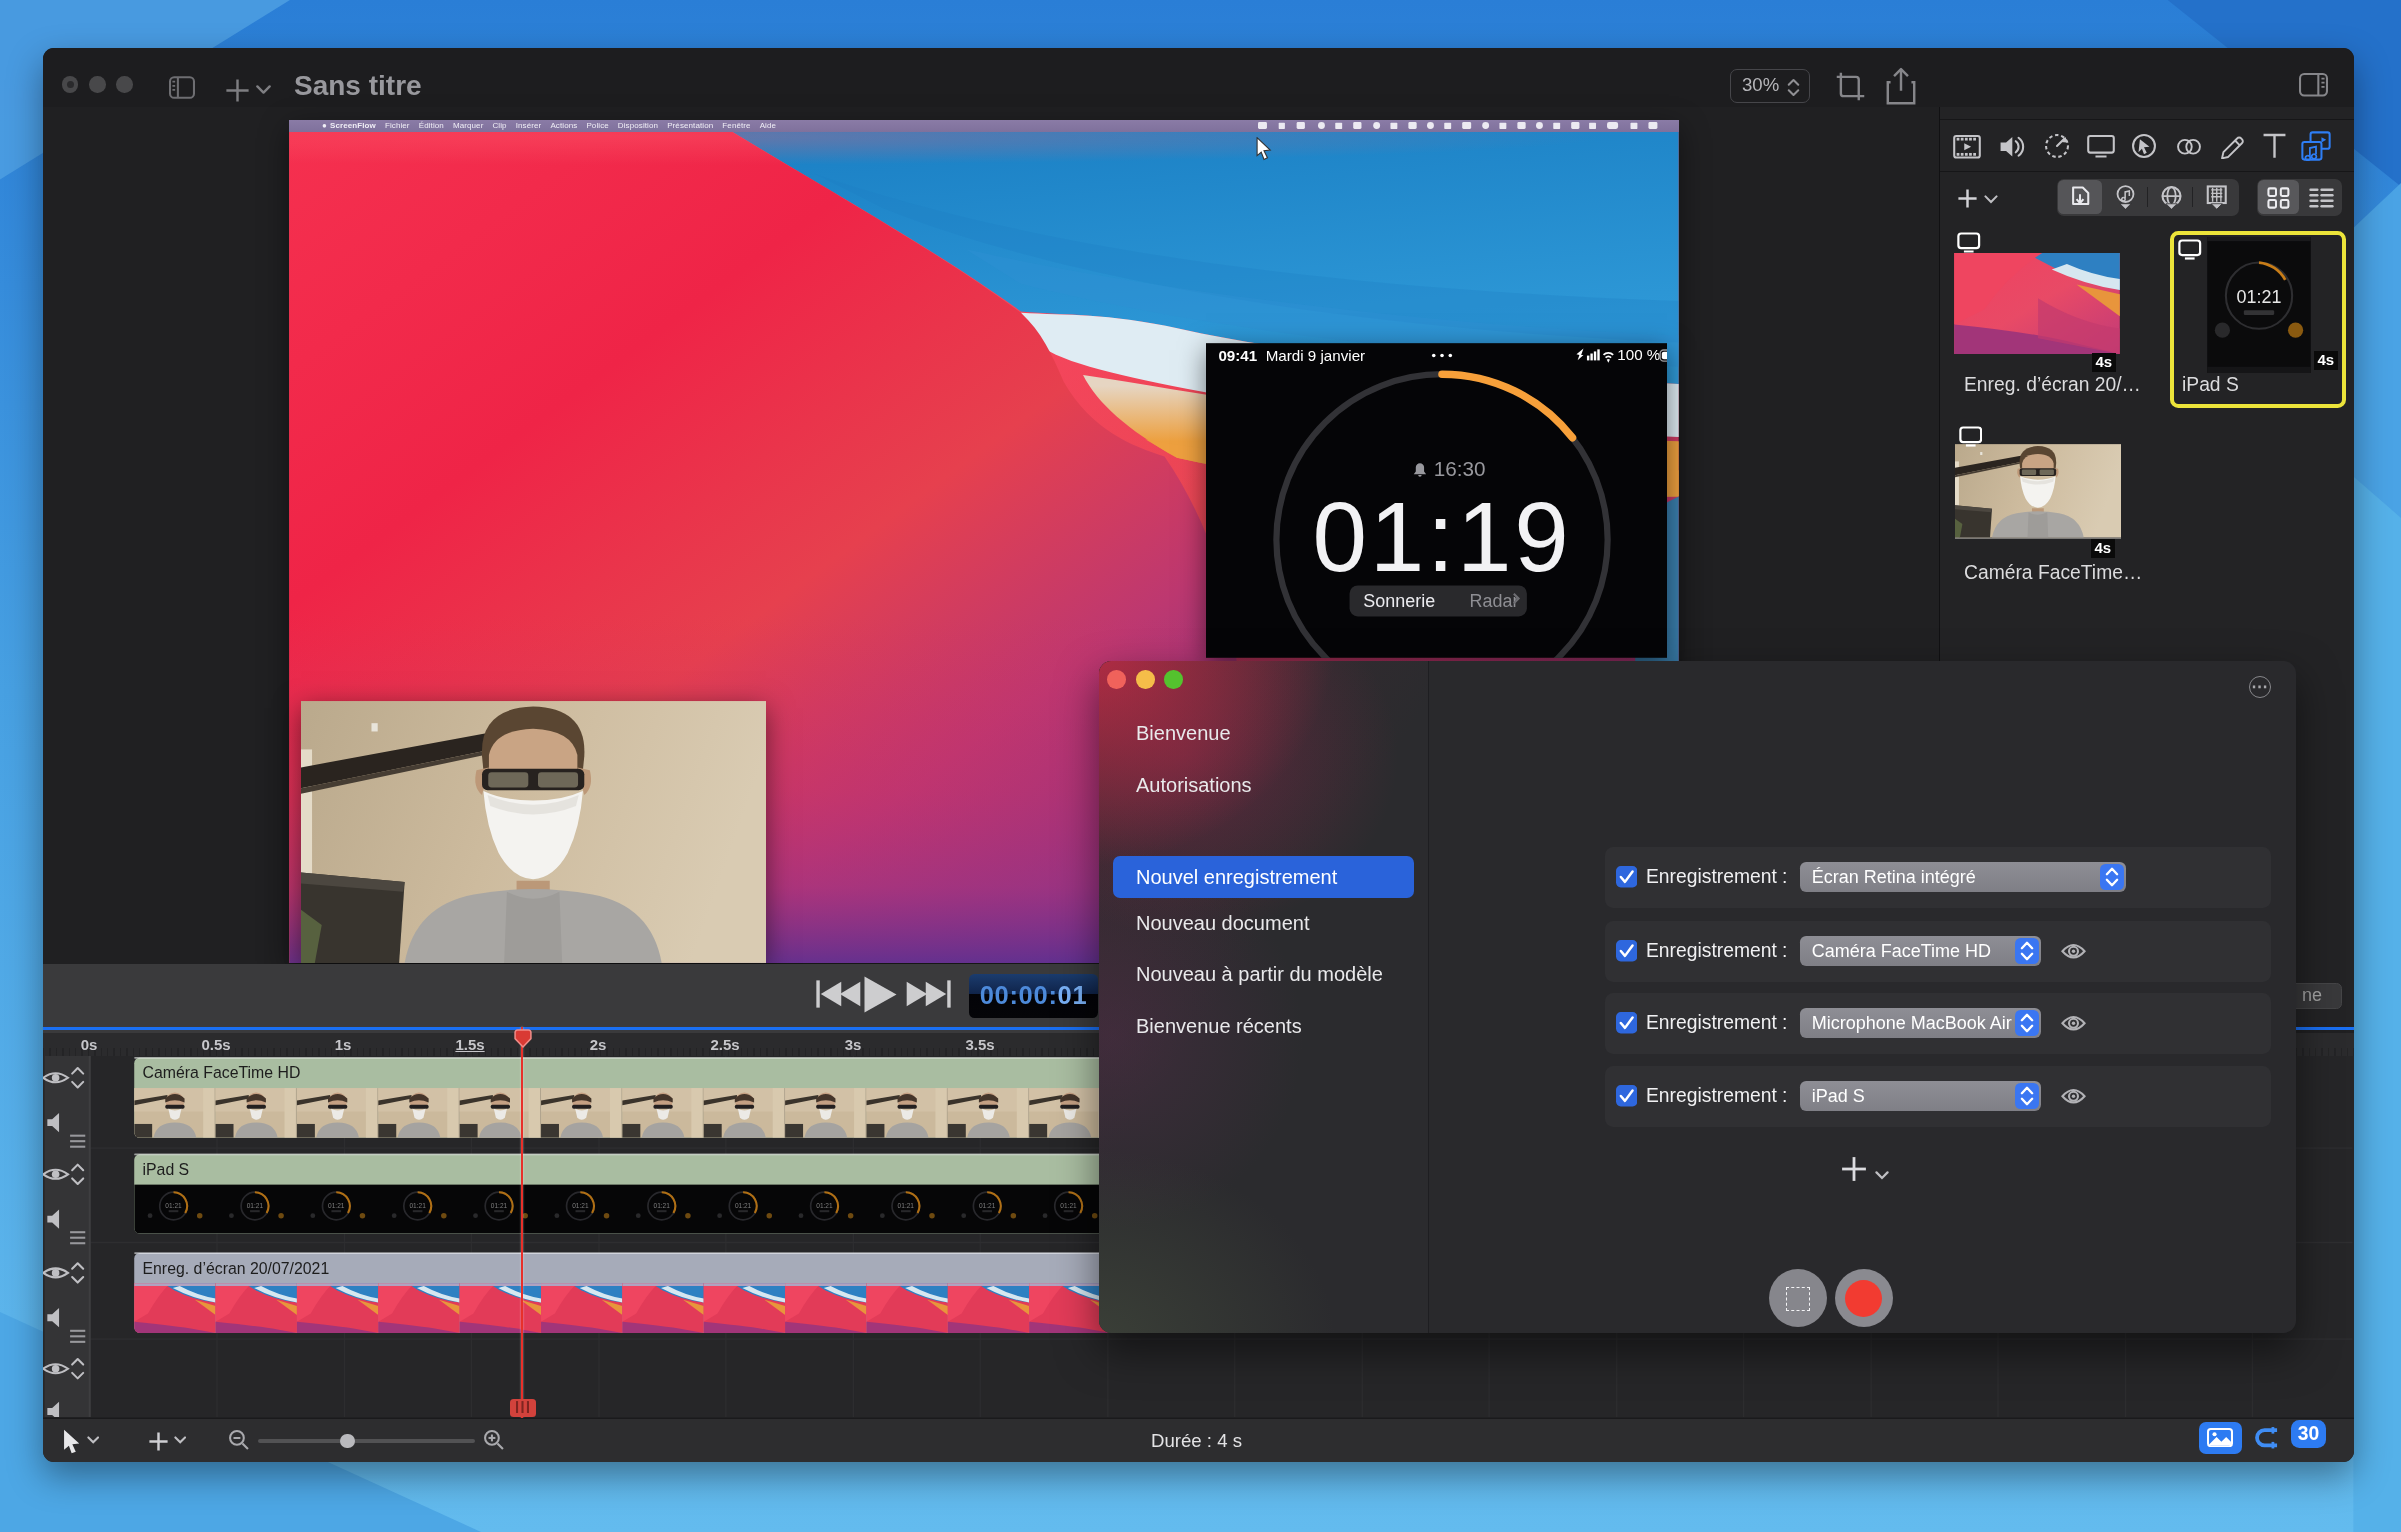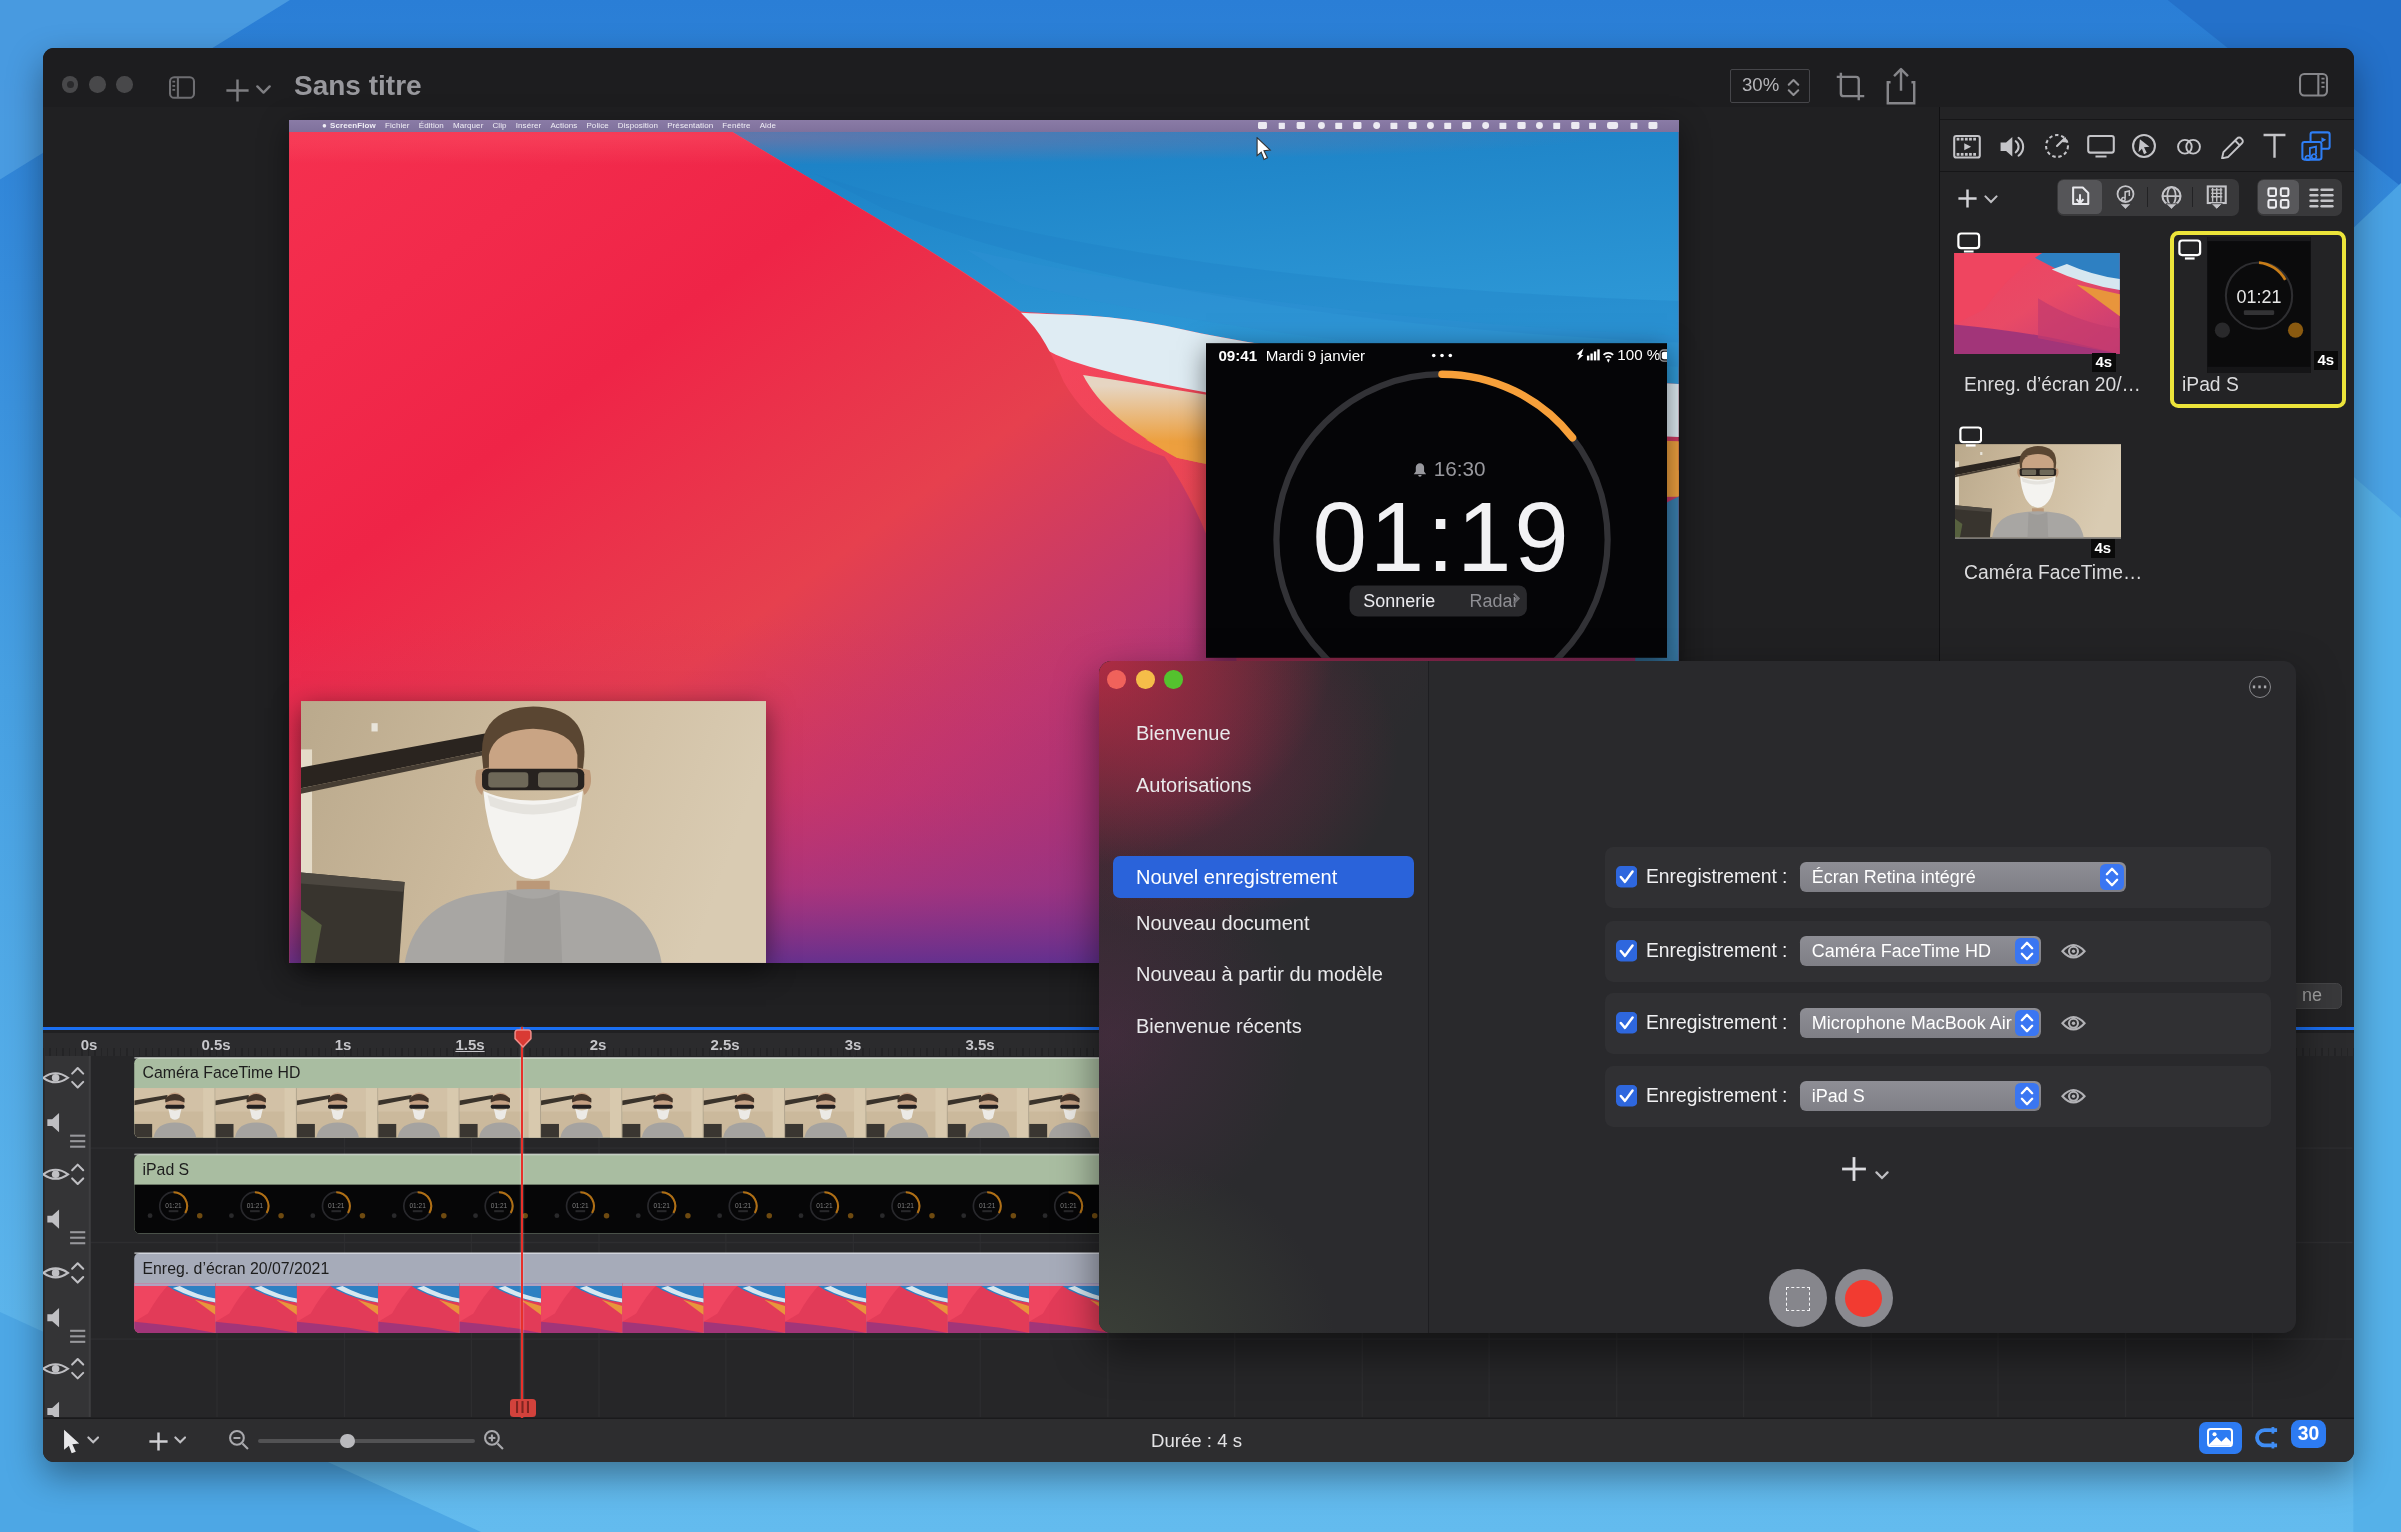--- a/index.html
+++ b/index.html
@@ -15,21 +15,21 @@
   #ruler { position:absolute; left:0; top:985px; width:2311px; height:23px; background:#2b2b2d; }
   #bluebar { position:absolute; left:0; top:979px; width:2311px; height:2.8px; background:#1a6ff2; }
   #tracks { position:absolute; left:0; top:1007px; width:2311px; height:362px; background:#262628; }
   #bottombar { position:absolute; left:0; top:1370px; width:2311px; height:44px; background:#2d2d2f; border-top:1.4px solid #1a1a1c; }
   #dialog { position:absolute; left:1099px; top:661px; width:1197px; height:672px; border-radius:12.4px; background:#29292c; box-shadow:0 17.3px 41px rgba(0,0,0,.5); overflow:hidden; }
   .rlabel { position:absolute; transform:translateX(-50%); color:#c6c6ca; font-weight:bold; font-size:15px; }
 </style>
 <style>
   
   #title-text { position:absolute; left:251px; top:22px; font-size:28px; font-weight:bold; color:#98989d; }
-  #zoombox { position:absolute; left:1687px; top:21.4px; width:80px; height:34px; border:1.4px solid #46464a; border-radius:2px; color:#b5b5b9; font-size:18.6px;padding-left:24px; }
+  #zoombox { position:absolute; left:1687px; top:21.4px; width:80px; height:34px; border:1.4px solid #46464a; border-radius:7px; color:#b5b5b9; font-size:18.6px;padding-left:24px; }
   
   #timecode { position:absolute; left:926px; top:9.7px; width:129px; height:44px; border-radius:5.5px; background:linear-gradient(#1b3c6e 0%, #10244a 45%, #030308 46%, #050508 100%); color:#4d8ada; font-family:"Liberation Sans", sans-serif; font-size:25.5px; font-weight:bold; text-align:center; line-height:43px; letter-spacing:0.7px; }
 </style>
 
 </head>
 <body>
 <svg id="desktop" viewBox="0 0 3478 2220" preserveAspectRatio="none">
   <defs>
     <linearGradient id="deskg" x1="0" y1="0" x2="0" y2="1">
       <stop offset="0" stop-color="#2a7ed6"></stop>
@@ -412,20 +412,36 @@
     <svg class="abs" style="left:18.6px;top:319px;" width="23.5" height="21" viewBox="0 0 34 30">
         <rect x="2" y="2" width="30" height="21" rx="4" fill="#232325" stroke="#fff" stroke-width="3.2"></rect>
         <line x1="10" y1="28" x2="24" y2="28" stroke="#fff" stroke-width="3.2"></line>
       </svg>
     <div class="abs" style="left:151px;top:432px;width:23.5px;height:18.6px;background:#0a0a0a;color:#fff;font-size:15px;font-weight:bold;text-align:center;line-height:18.6px;">4s</div>
     <div class="abs" style="left:24px;top:455px;font-size:19.3px;color:#dcdcde;">Caméra FaceTime…</div>
 
     <div class="abs" style="left:69px;top:876px;width:333px;height:26px;background:#39393b;border:1.4px solid #454547;border-radius:5.5px;"></div>
     <div class="abs" style="left:362px;top:878px;font-size:18px;color:#a3a3a3;">ne</div>
   </div>
+  <div id="transport">
+    <svg class="abs" style="left:772px;top:15px;" width="47" height="30" viewBox="0 0 68 44">
+        <line x1="4" y1="2" x2="4" y2="42" stroke="#cdcdcf" stroke-width="5"></line>
+        <polygon points="36,22 66,4 66,40" fill="#cdcdcf"></polygon>
+        <polygon points="8,22 38,4 38,40" fill="#cdcdcf"></polygon>
+      </svg>
+    <svg class="abs" style="left:820px;top:11px;" width="35" height="39" viewBox="0 0 50 56">
+        <polygon points="2,2 48,28 2,54" fill="#cdcdcf"></polygon>
+      </svg>
+    <svg class="abs" style="left:862px;top:15px;" width="47" height="30" viewBox="0 0 68 44">
+        <line x1="64" y1="2" x2="64" y2="42" stroke="#cdcdcf" stroke-width="5"></line>
+        <polygon points="2,4 32,22 2,40" fill="#cdcdcf"></polygon>
+        <polygon points="30,4 60,22 30,40" fill="#cdcdcf"></polygon>
+      </svg>
+    <div id="timecode">00:00:<span style="color:#79b0f5;">01</span></div>
+  </div>
   <div id="tracks">
     <svg class="abs" style="left:0;top:0;" width="2311" height="362" viewBox="0 0 3347 525">
       <defs>
         <g id="eye">
           <path d="M-18 0 Q0 -13 18 0 Q0 13 -18 0 Z" fill="none" stroke="#bfbfc3" stroke-width="3"></path>
           <circle cx="0" cy="0" r="5.5" fill="#bfbfc3"></circle>
         </g>
         <g id="chevpair">
           <polyline points="-8,-6 0,-14 8,-6" fill="none" stroke="#bfbfc3" stroke-width="3" stroke-linecap="round" stroke-linejoin="round"></polyline>
           <polyline points="-8,6 0,14 8,6" fill="none" stroke="#bfbfc3" stroke-width="3" stroke-linecap="round" stroke-linejoin="round"></polyline>

